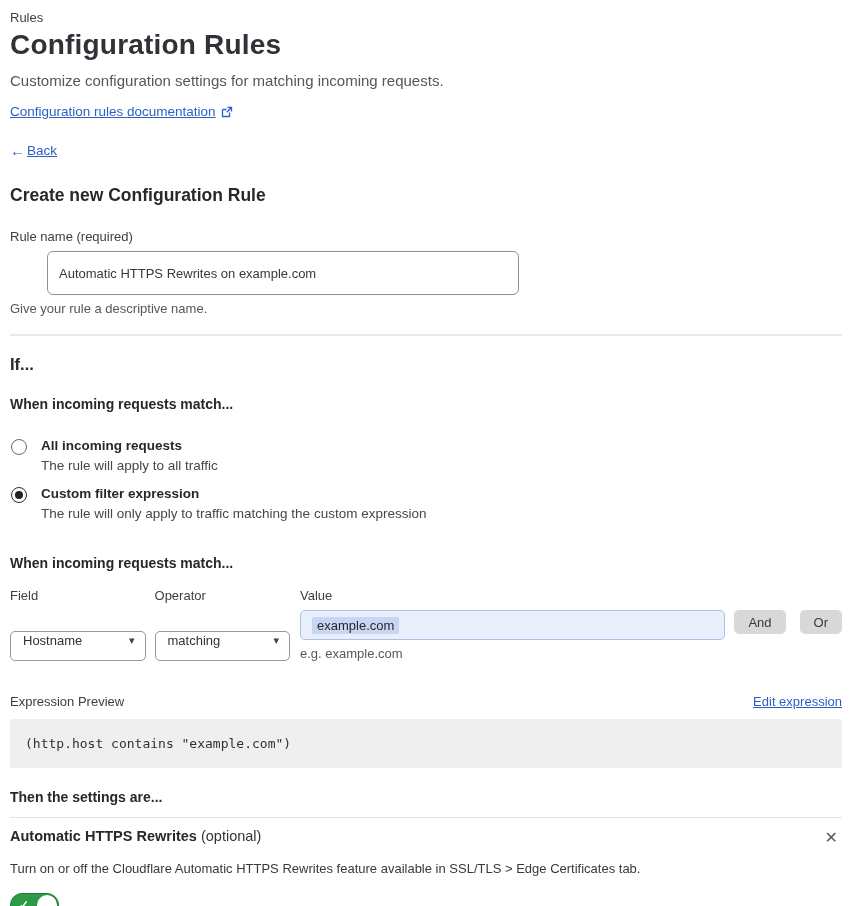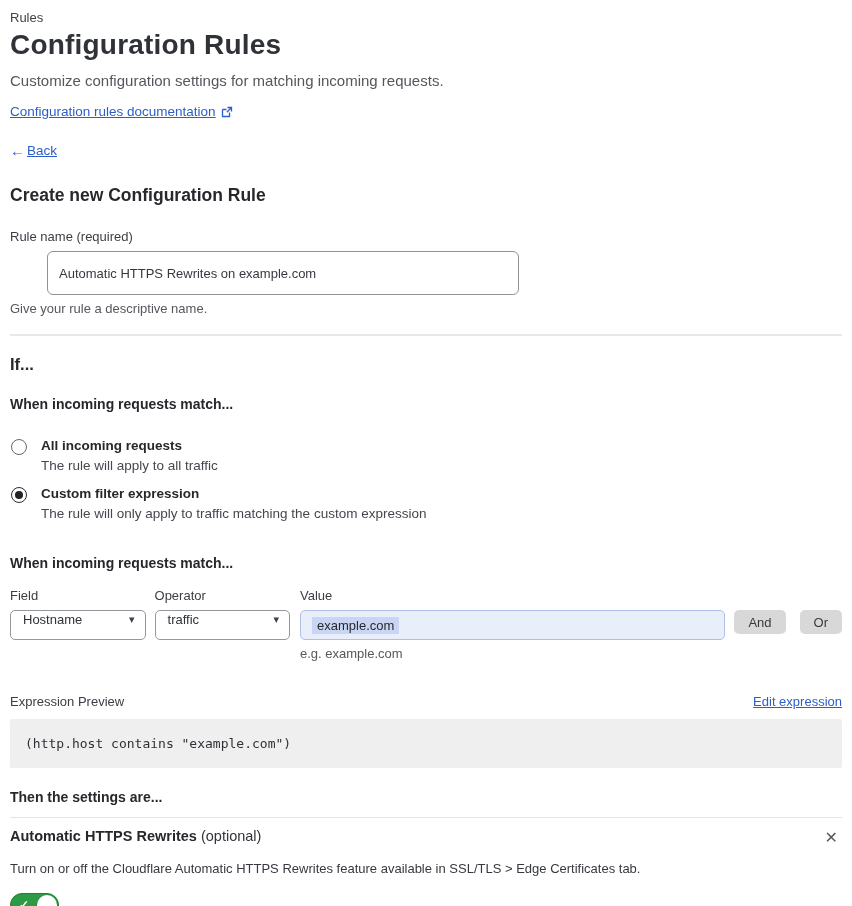--- a/index.html
+++ b/index.html
@@ -47,21 +47,21 @@
     display: flex; align-items: center; justify-content: center;
   }
   .radio-circle.selected { border-color: #2a2d32; }
   .radio-circle.selected::after {
     content: ""; width: 8px; height: 8px; border-radius: 50%; background: #1f2226;
   }
   .radio-texts .radio-label { font-size: 13.5px; font-weight: bold; color: #26282c; }
   .radio-texts .radio-desc { font-size: 13.5px; color: #44474d; margin-top: 5px; }
 
   .builder-row { display: flex; margin-top: 17px; }
-  .builder-col { display: flex; flex-direction: column; }
+  .builder-col { display: flex; flex-direction: column; justify-content: space-between; }
   .col-field { width: 137px; margin-right: 9px; }
   .col-operator { width: 137px; margin-right: 10px; }
   .col-value { width: 430px; }
   .select-box {
     height: 30px; border: 1px solid #94979b; border-radius: 5px; background: #fff;
     display: flex; align-items: center; justify-content: space-between;
     padding: 0 10px 11px 12px; font-size: 13px; color: #2f3237; cursor: pointer;
   }
   .caret { font-size: 11px; color: #3f4248; }
   .value-input {
@@ -166,21 +166,21 @@
       <div class="field-label">Field</div>
       <div class="select-box">
         <span>Hostname</span>
         <span class="caret">▾</span>
       </div>
     </div>
 
     <div class="builder-col col-operator">
       <div class="field-label">Operator</div>
       <div class="select-box">
-        <span>traffic</span>
+        <span>matching</span>
         <span class="caret">▾</span>
       </div>
     </div>
 
     <div class="builder-col col-value">
       <div class="field-label">Value</div>
       <div class="value-input">
         <span class="selection">example.com</span>
       </div>
       <div class="help-text">e.g. example.com</div>

